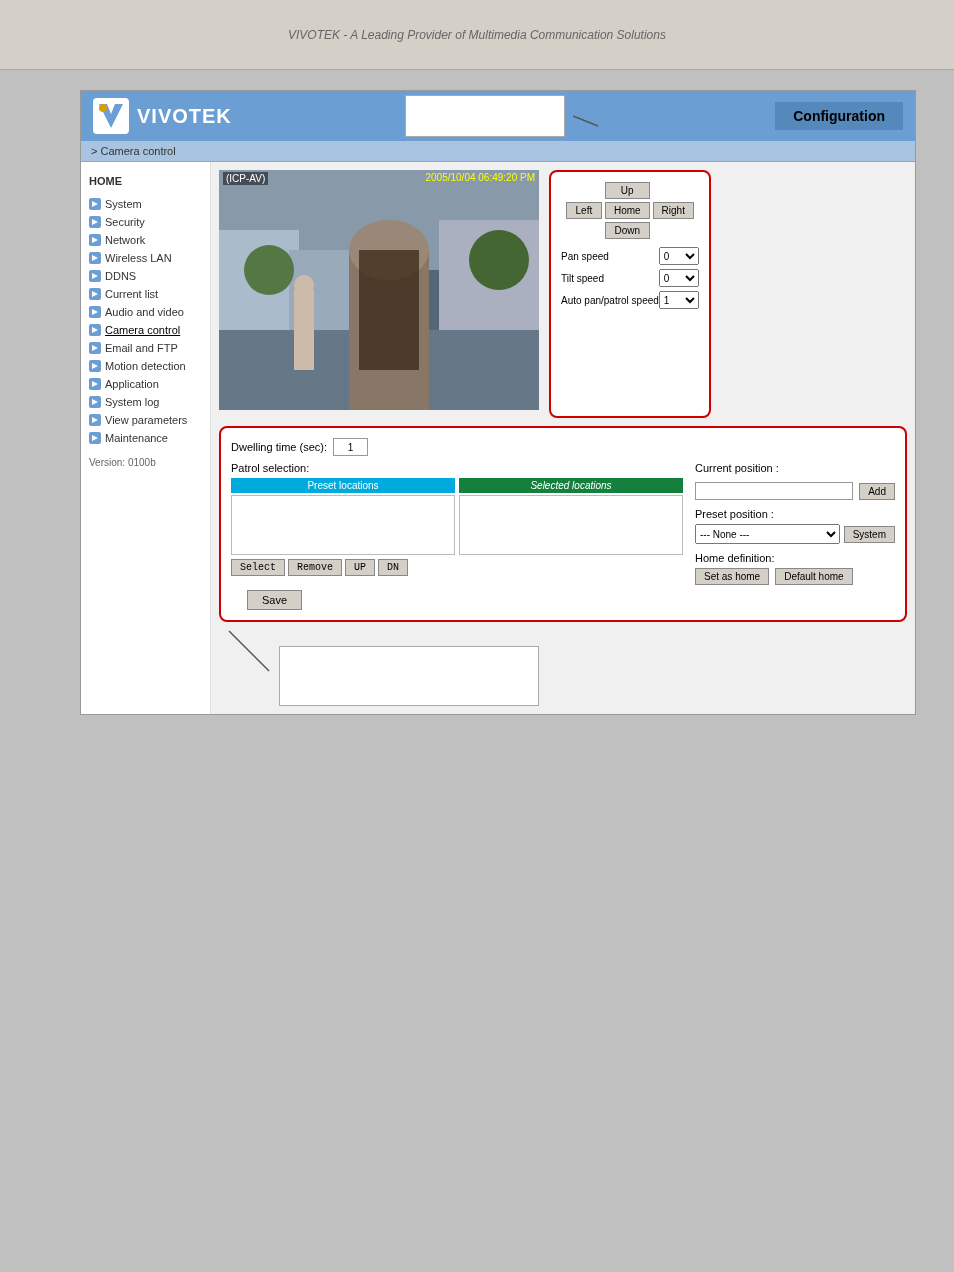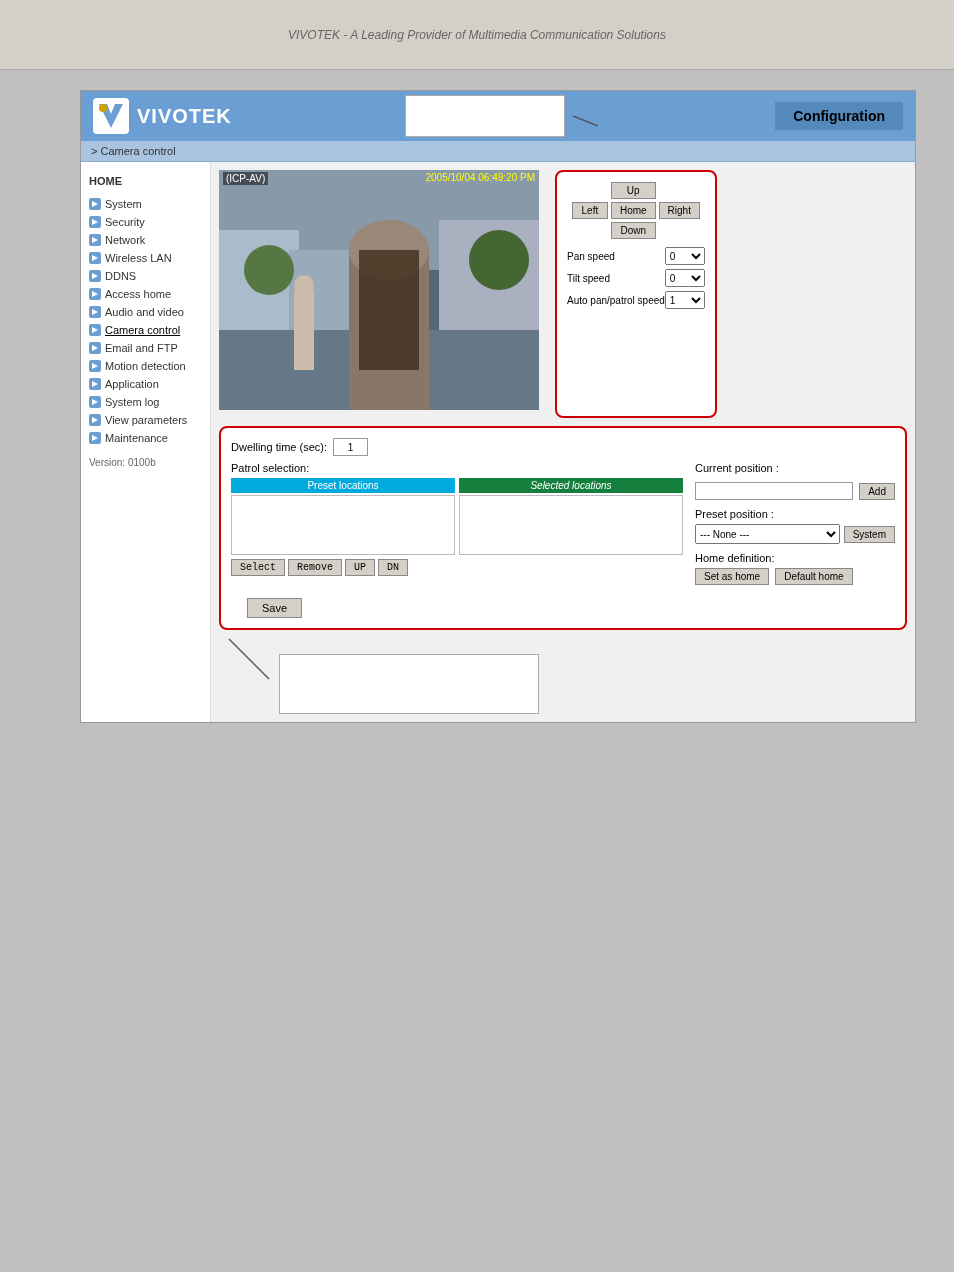--- a/index.html
+++ b/index.html
@@ -259,21 +259,21 @@
       cursor: pointer;
       white-space: nowrap;
     }
     .preset-label {
       font-size: 11px;
       margin-bottom: 4px;
       display: block;
     }
     
     .save-row {
-      margin-top: 13px;
+      margin-top: 5px;
       padding-left: 16px;
     }
     .save-btn {
       padding: 3px 14px;
       font-size: 11px;
       background: #d4d0c8;
       border: 1px solid #888;
       cursor: pointer;
     }
 
@@ -296,21 +296,20 @@
     }
 
     
     .outer-page {
       position: relative;
       padding: 20px 80px;
     }
 
     .camera-and-ptz {
       display: flex;
-      gap: 6px;
       margin-bottom: 8px;
     }
     .camera-side {
       flex-shrink: 0;
     }
 
     .home-def-row {
       display: flex;
       align-items: center;
       gap: 6px;
@@ -384,21 +383,21 @@
               <rect x="0" y="0" width="12" height="12" rx="2" fill="#6b9fd4"></rect>
               <polygon points="3,3 9,6 3,9" fill="white"></polygon>
             </svg>
           <span>DDNS</span>
         </div>
         <div class="sidebar-item">
           <svg class="sidebar-arrow" viewBox="0 0 12 12">
               <rect x="0" y="0" width="12" height="12" rx="2" fill="#6b9fd4"></rect>
               <polygon points="3,3 9,6 3,9" fill="white"></polygon>
             </svg>
-          <span>Access home</span>
+          <span>Current list</span>
         </div>
         <div class="sidebar-item">
           <svg class="sidebar-arrow" viewBox="0 0 12 12">
               <rect x="0" y="0" width="12" height="12" rx="2" fill="#6b9fd4"></rect>
               <polygon points="3,3 9,6 3,9" fill="white"></polygon>
             </svg>
           <span>Audio and video</span>
         </div>
         <div class="sidebar-item active">
           <svg class="sidebar-arrow" viewBox="0 0 12 12">

